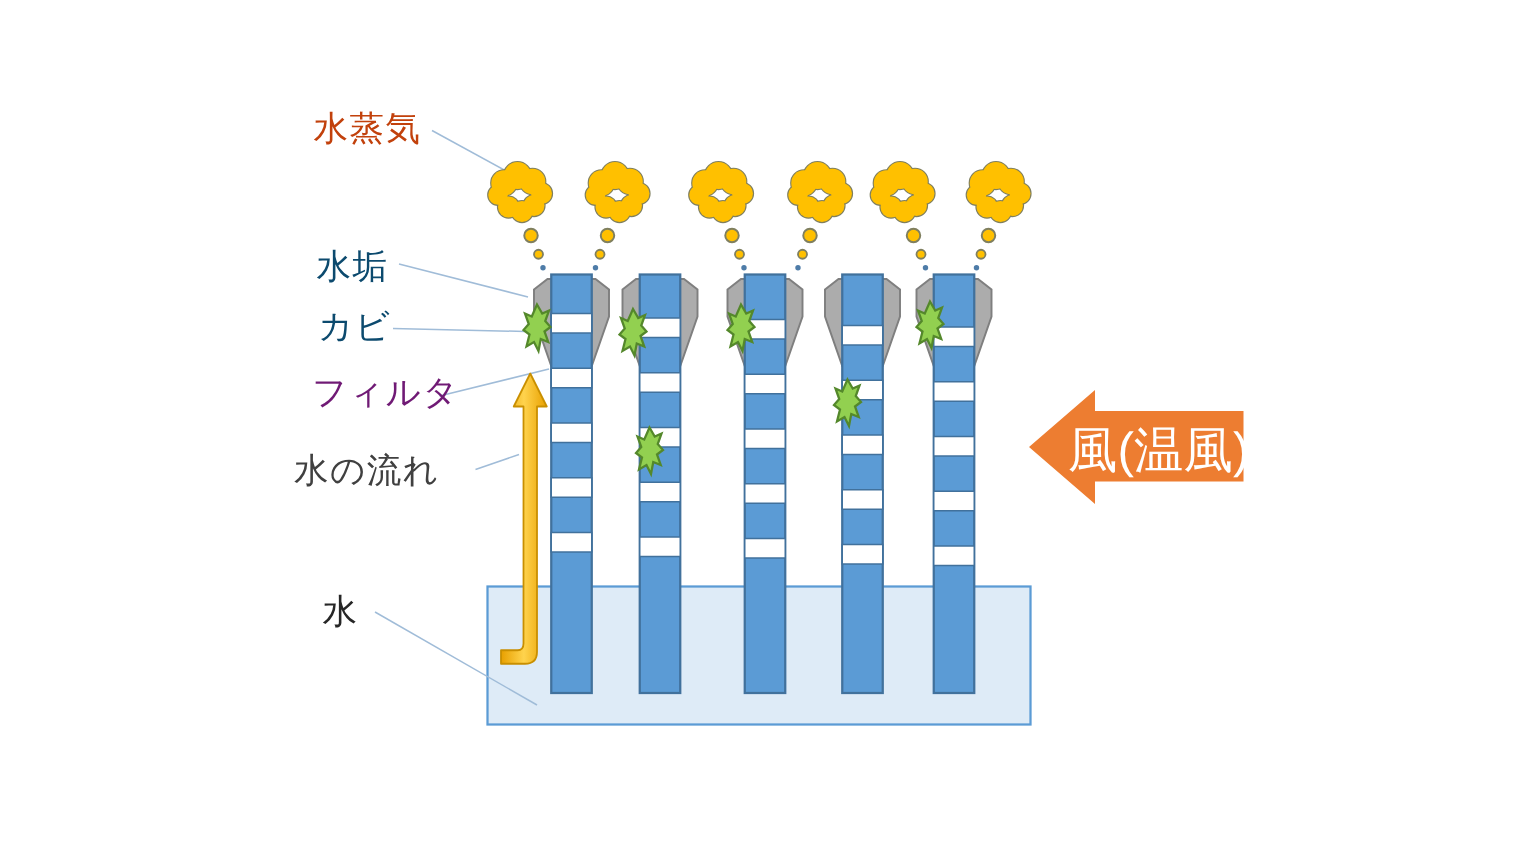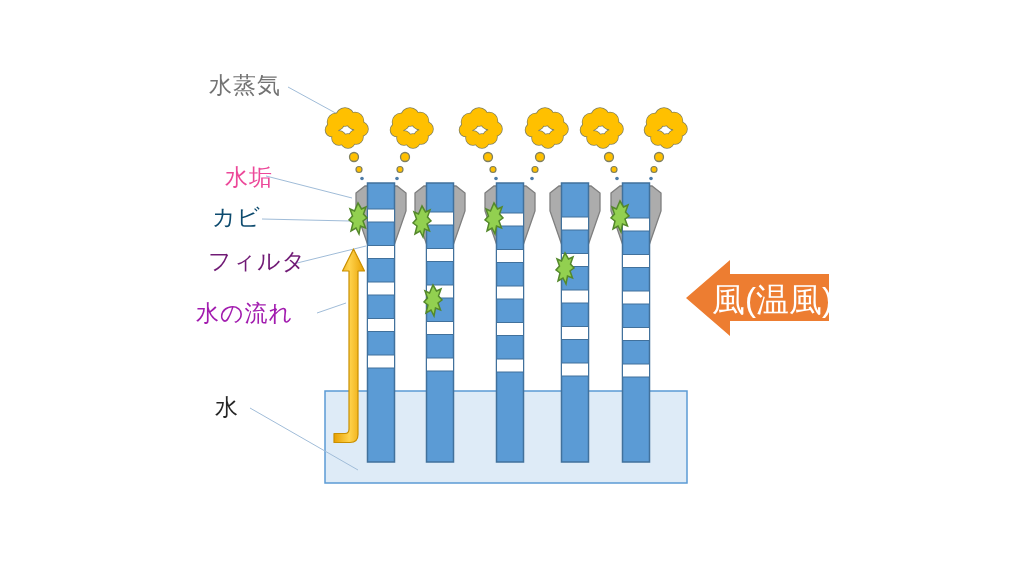--- a/index.html
+++ b/index.html
@@ -192,21 +192,21 @@
       <polygon points="358,203 361.5,209 366,207 363.5,214 367,218 363,221 365.5,228 360.5,226 359,234 356,228 351,231 353,223 349,220 352.5,216 350,209 354.5,211" fill="#92D050" stroke="#54882B" stroke-width="1.5"></polygon>
       <polygon points="422,206 425.5,212 430,210 427.5,217 431,221 427,224 429.5,231 424.5,229 423,237 420,231 415,234 417,226 413,223 416.5,219 414,212 418.5,214" fill="#92D050" stroke="#54882B" stroke-width="1.5"></polygon>
       <polygon points="433,285 436.5,291 441,289 438.5,296 442,300 438,303 440.5,310 435.5,308 434,316 431,310 426,313 428,305 424,302 427.5,298 425,291 429.5,293" fill="#92D050" stroke="#54882B" stroke-width="1.5"></polygon>
       <polygon points="494,203 497.5,209 502,207 499.5,214 503,218 499,221 501.5,228 496.5,226 495,234 492,228 487,231 489,223 485,220 488.5,216 486,209 490.5,211" fill="#92D050" stroke="#54882B" stroke-width="1.5"></polygon>
       <polygon points="565,253 568.5,259 573,257 570.5,264 574,268 570,271 572.5,278 567.5,276 566,284 563,278 558,281 560,273 556,270 559.5,266 557,259 561.5,261" fill="#92D050" stroke="#54882B" stroke-width="1.5"></polygon>
       <polygon points="620,201 623.5,207 628,205 625.5,212 629,216 625,219 627.5,226 622.5,224 621,232 618,226 613,229 615,221 611,218 614.5,214 612,207 616.5,209" fill="#92D050" stroke="#54882B" stroke-width="1.5"></polygon>
       <path d="M 353.5 249 L 364.5 271 L 358 271 L 358 434.5 Q 358 442.5 350 442.5 L 334 442.5 L 334 433.5 L 345 433.5 Q 349 433.5 349 429 L 349 271 L 342.5 271 Z" fill="url(#gold)" stroke="#C98F00" stroke-width="1.2" stroke-linejoin="round"></path>
       <polygon points="686,298 730,260 730,274 829,274 829,321 730,321 730,336" fill="#ED7D31"></polygon>
     </svg>
   <div id="labels">
-      <div class="label" style="left: 209px; top: 73px; color: #737373;">水蒸気</div>
-      <div class="label" style="left: 225px; top: 165px; color: #ec4899; text-align: center;">水垢</div>
+      <div class="label" style="left: 209px; top: 73px; color: #c2410c;">水蒸気</div>
+      <div class="label" style="left: 211px; top: 165px; color: #0c4a6e; text-align: center;">水垢</div>
       <div class="label" style="left: 212px; top: 205px; color: #0c4a6e;">カビ</div>
       <div class="label" style="left: 208px; top: 249px; color: #701a75;">フィルタ</div>
-      <div class="label" style="left: 196px; top: 301px; color: #a21caf;">水の流れ</div>
+      <div class="label" style="left: 196px; top: 301px; color: #404040;">水の流れ</div>
       <div class="label" style="left: 215px; top: 395px; color: rgb(38, 38, 38);">水</div>
       <div class="wind-label" style="left: 712px; top: 282px; width: 112px; color: rgb(255, 255, 255);">風(温風)</div>
     </div>
 </div>
 
 </body></html>

